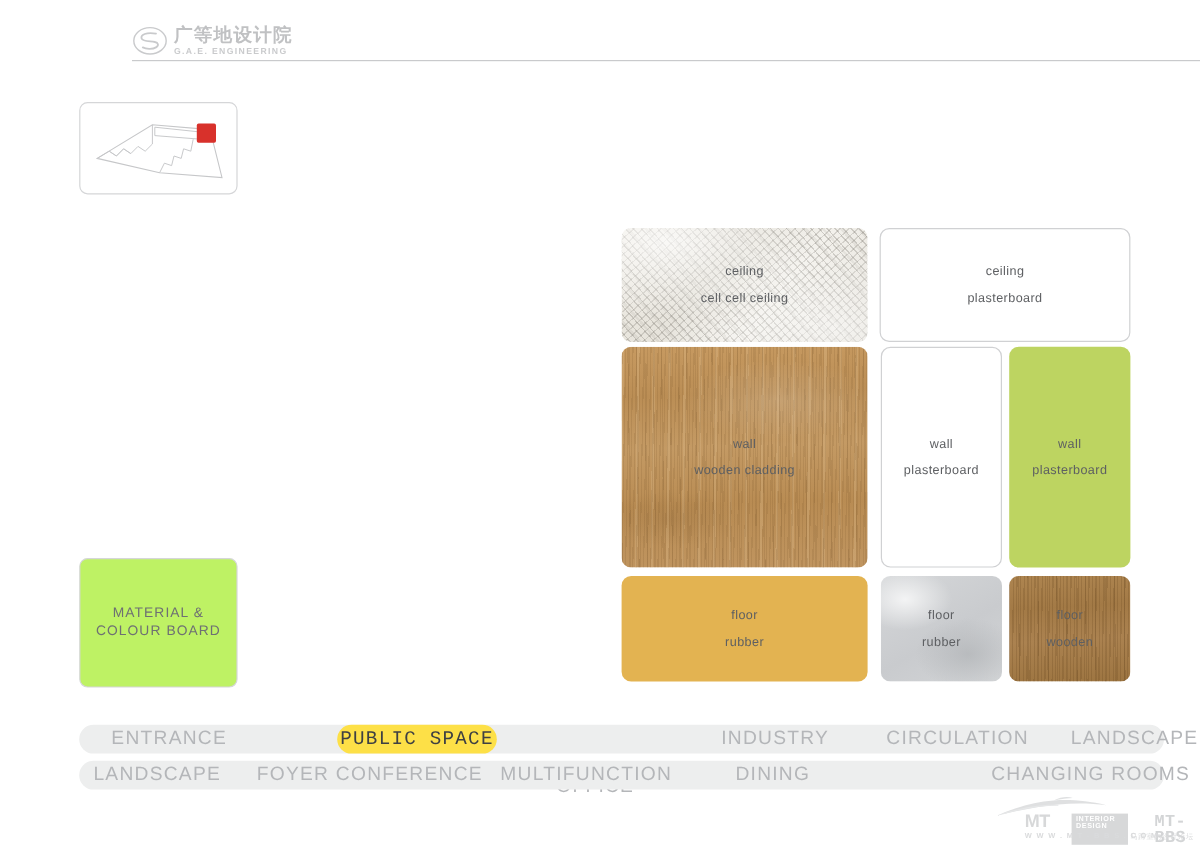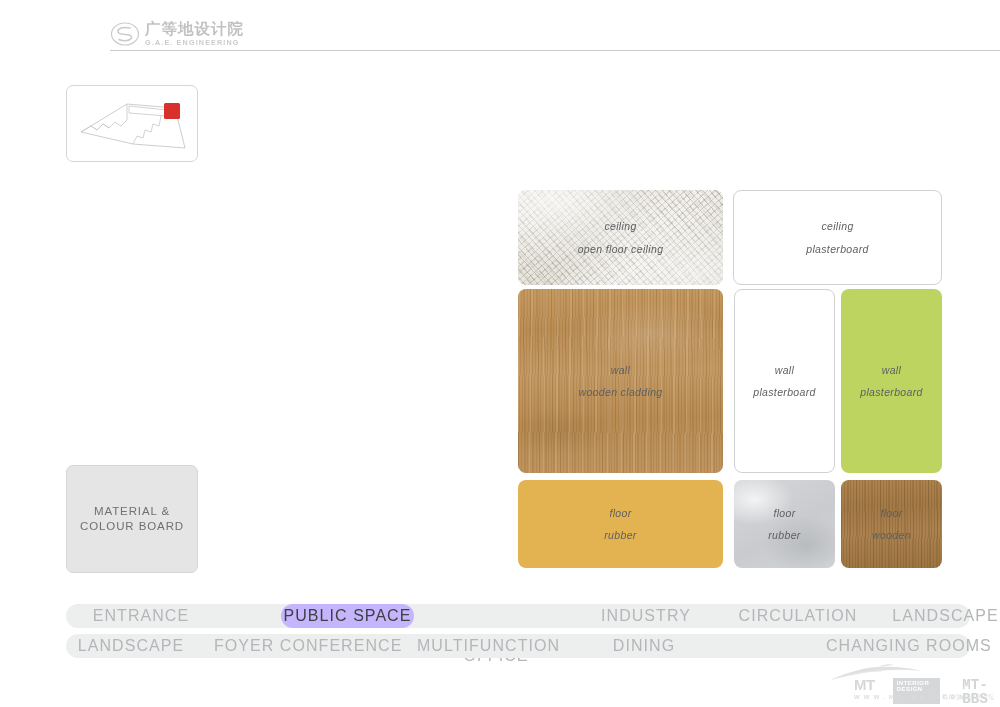--- a/index.html
+++ b/index.html
@@ -88,21 +88,21 @@
   }
   .keyplan svg { position:absolute; left:0; top:0; }
 
   
   .titlebox {
     position: absolute;
     left: 66px; top: 465px;
     width: 130px; height: 106px;
     border: 1px solid #d5d6d8;
     border-radius: 7px;
-    background: #e5e5e5;
+    background: #bef264;
     display: flex;
     align-items: center;
     justify-content: center;
   }
   .titlebox-text {
     text-align: center;
     font-size: 11.5px;
     letter-spacing: .9px;
     line-height: 15px;
     color: #6e7073;
@@ -122,21 +122,20 @@
     overflow: hidden;
   }
   .card .cap {
     position: relative;
     z-index: 3;
     font-size: 10.5px;
     letter-spacing: .35px;
     color: #5d5f62;
     line-height: 1;
     text-align: center;
-    font-style: italic;
   }
   .card .cap.l1 { margin-bottom: 12px; }
   .card.outline { border: 1px solid #d0d1d3; background: #fff; }
 
   
   .tex { position:absolute; left:0; top:0; right:0; bottom:0; z-index:1; }
 
   
   .tex-opencell {
     background:
@@ -205,22 +204,23 @@
     line-height: 24px;
     text-align: center;
     font-size: 16px;
     letter-spacing: 1.05px;
     color: #b4b6b9;
     border-radius: 12px;
     box-sizing: border-box;
     white-space: nowrap;
   }
   .nav-item.active {
-    background: #c4b5fd;
+    background: #fde047;
     color: #3e4043;
+    font-family: Liberation Mono, monospace;
   }
 
   
   .watermark {
     position: absolute;
     left: 826px; top: 662px;
     width: 170px; height: 42px;
     opacity: .55;
   }
   .wm-horse { position:absolute; left:0; top:0; }
@@ -305,21 +305,21 @@
 <div class="titlebox">
   <div class="titlebox-text">MATERIAL &amp;
 COLOUR BOARD</div>
 </div>
 
 <div class="board">
 
   <div class="card" style="left:518px; top:190px; width:205px; height:95px;">
     <span class="tex tex-opencell"></span>
     <span class="cap l1">ceiling</span>
-    <span class="cap">open floor ceiling</span>
+    <span class="cap">cell cell ceiling</span>
   </div>
 
   <div class="card outline" style="left:733px; top:190px; width:209px; height:95px;">
     <span class="cap l1">ceiling</span>
     <span class="cap">plasterboard</span>
   </div>
 
   <div class="card" style="left:518px; top:289px; width:205px; height:184px;">
     <span class="tex tex-oak"></span>
     <span class="cap l1">wall</span>

